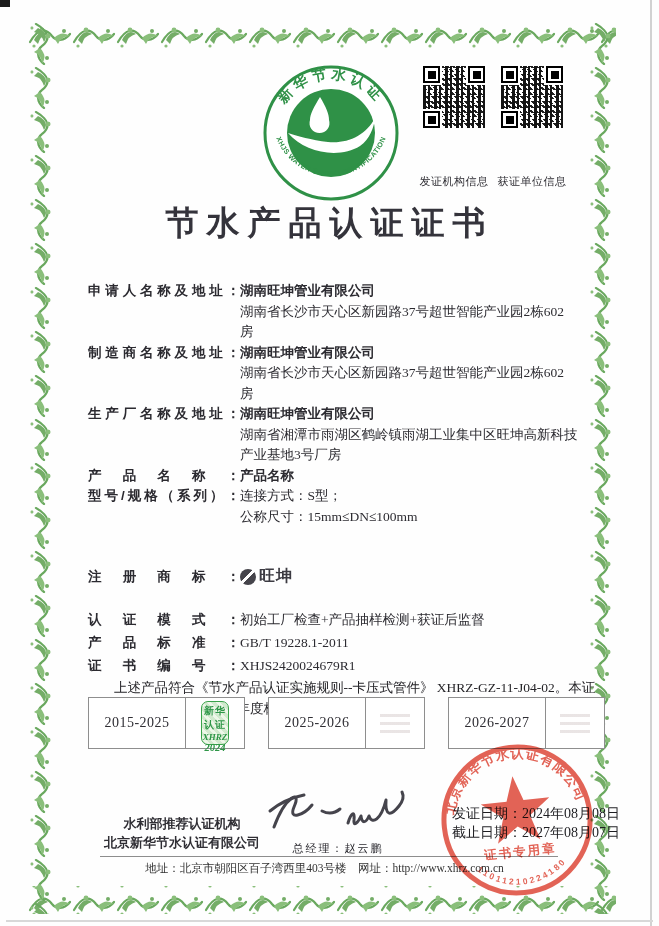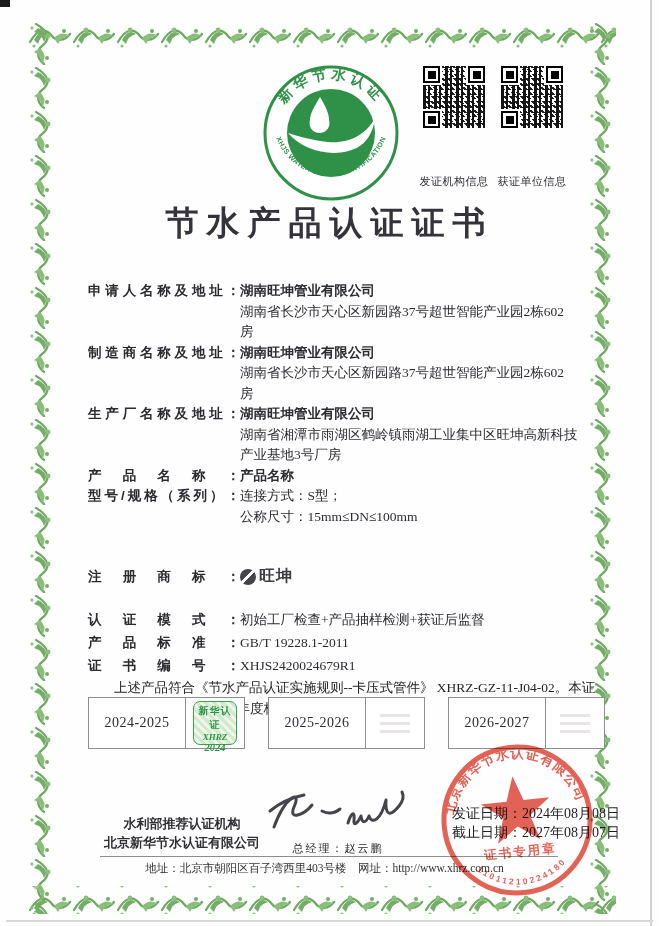--- a/index.html
+++ b/index.html
@@ -47,21 +47,21 @@
   .cert-rows{position:absolute;left:88px;top:608px;width:524px;font-size:13.5px;line-height:23px;}
   
   .statement{position:absolute;left:88px;top:677px;width:526px;font-size:13.5px;line-height:21px;color:#252428;}
   .statement .l1{text-indent:26px;}
   
   .ybox{position:absolute;top:697px;width:155px;height:50px;border:1px solid #8e8e8e;display:flex;background:#fff;}
   .yb1{left:88px}.yb2{left:268px}.yb3{left:448px}
   .ycell-l{flex:0 0 96px;display:flex;align-items:center;justify-content:center;
       font-size:14px;letter-spacing:.5px;color:#2e2d33;}
   .ycell-r{flex:1;border-left:1px solid #8e8e8e;display:flex;align-items:center;justify-content:center;}
-  .sticker{width:44px;height:44px;border:1.6px solid #3aa34a;border-radius:7px;text-align:center;
+  .sticker{width:28px;height:44px;border:1.6px solid #3aa34a;border-radius:7px;text-align:center;
       background:#eef7e9;background-image:repeating-linear-gradient(45deg,rgba(110,185,110,.22) 0 3px,transparent 3px 6px);
       padding-top:2px;box-sizing:border-box;}
   .st1{font-family:"Liberation Sans",sans-serif;font-weight:bold;font-size:10px;color:#2e9647;letter-spacing:1px;}
   .st2{font-style:italic;font-weight:bold;font-size:9px;color:#2e9647;}
   .st3{font-style:italic;font-weight:bold;font-size:10.5px;color:#2e9647;}
   .ghost{width:30px;height:20px;background:repeating-linear-gradient(0deg,rgba(170,150,150,.25) 0 3px,transparent 3px 8px);}
   
   .issuer{position:absolute;left:86px;top:814px;width:192px;text-align:center;
       font-family:"Liberation Sans",sans-serif;font-weight:600;font-size:13px;line-height:19px;color:#2f2e34;}
   .sig{position:absolute;left:260px;top:781px;}
@@ -199,21 +199,21 @@
       <div class="fval">XHJS2420024679R1</div>
     </div>
   </div>
 
   <div class="statement">
     <div class="l1">上述产品符合《节水产品认证实施规则--卡压式管件》 XHRZ-GZ-11-J04-02。本证</div>
     <div class="l2">书持续有效性需通过加贴年度标贴确认保持。</div>
   </div>
 
   <div class="ybox yb1">
-    <div class="ycell-l">2024-2025</div>
+    <div class="ycell-l">2015-2025</div>
     <div class="ycell-r">
       <div class="sticker">
         <div class="st1">新华认证</div>
         <div class="st2">XHRZ</div>
         <div class="st3">2024</div>
       </div>
     </div>
   </div>
   <div class="ybox yb2">
     <div class="ycell-l">2025-2026</div>

